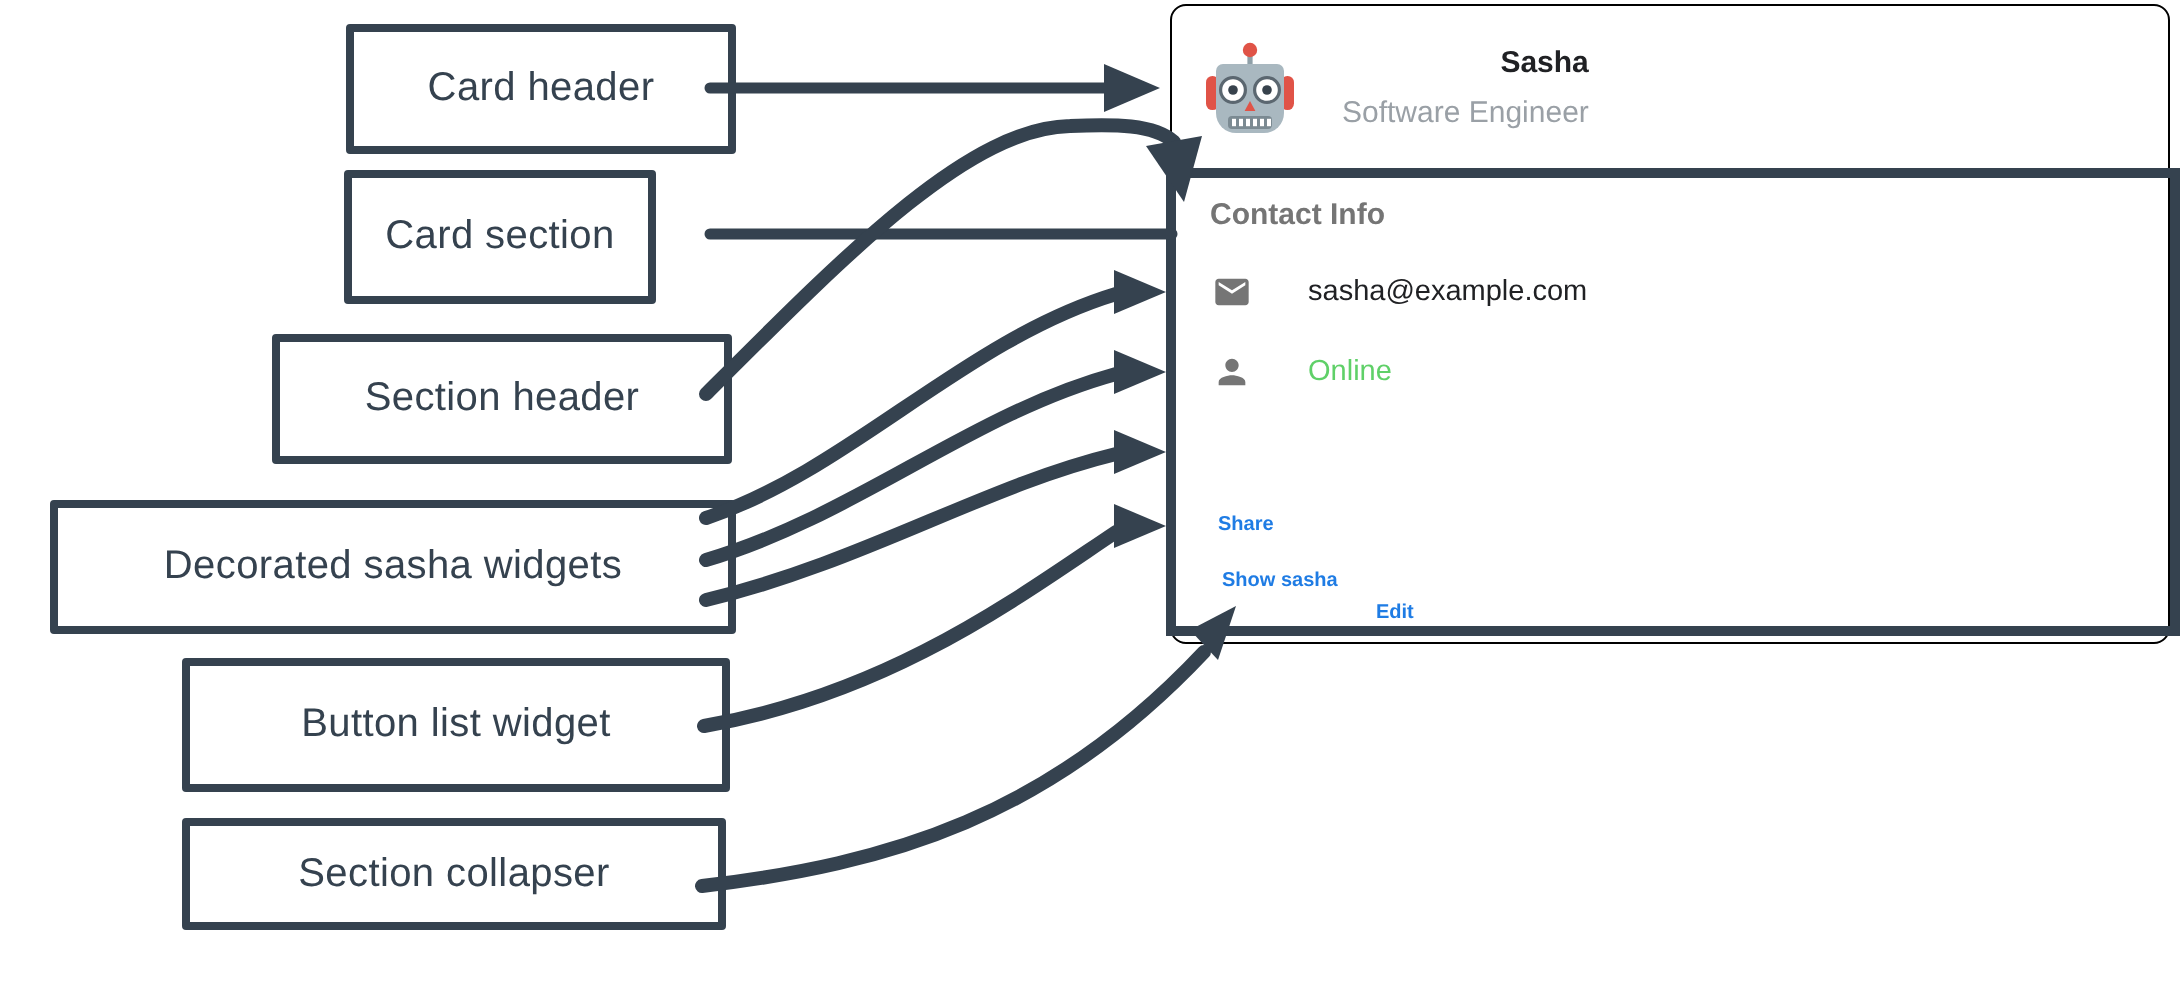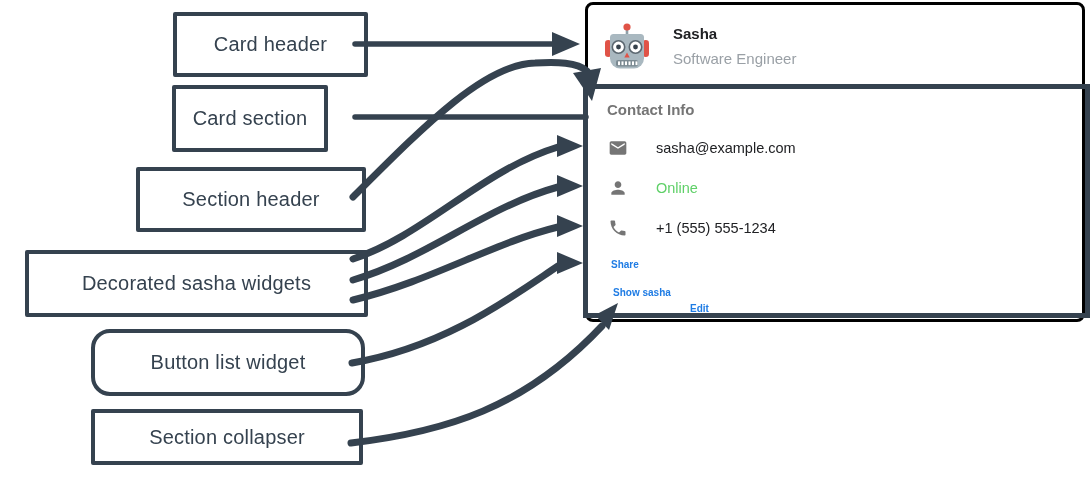--- a/index.html
+++ b/index.html
@@ -11,31 +11,31 @@
   .ann{
     position:absolute;box-sizing:border-box;background:#ffffff;
     border:4px solid #35424f;border-radius:2px;
     display:flex;align-items:center;justify-content:center;
     color:#35424f;font-size:20px;letter-spacing:.2px;z-index:4;margin-left:13px;
   }
   .ann-card-header   {left:160px;top:12px; width:195px;height:65px;}
   .ann-card-section  {left:159px;top:85px; width:156px;height:67px;}
   .ann-section-header{left:123px;top:167px;width:230px;height:65px;}
   .ann-decorated     {left:12px; top:250px;width:343px;height:67px;}
-  .ann-button-list   {left:78px; top:329px;width:274px;height:67px;border-radius:19px;}
+  .ann-button-list   {left:78px; top:329px;width:274px;height:67px;}
   .ann-collapser     {left:78px; top:409px;width:272px;height:56px;}
 
   
   .arrow-layer{position:absolute;left:0;top:0;z-index:6;pointer-events:none;}
 
   
   .card{
     position:absolute;left:585px;top:2px;width:500px;height:320px;
-    box-sizing:border-box;background:#ffffff;border:3px solid #000000;
-    border-radius:8px;z-index:1;
+    box-sizing:border-box;background:#ffffff;border:1px solid #000000;
+    border-radius:8px;z-index:1;text-align:right;
   }
   .card-head{position:absolute;left:16px;top:16px;display:flex;gap:23px;align-items:center;}
   .avatar{width:46px;height:50px;flex:0 0 auto;}
   .head-name{font-size:15px;font-weight:600;color:#202124;margin-bottom:8px;}
   .head-sub{font-size:15px;color:#9aa0a6;}
   .section-title{position:absolute;left:19px;top:96px;font-size:15px;font-weight:600;color:#757575;}
   .row{position:absolute;left:20px;display:flex;align-items:center;gap:28px;height:24px;}
   .row-email{top:131px;}
   .row-status{top:171px;}
   .row-phone{top:211px;}
@@ -116,26 +116,20 @@
       <span class="txt">sasha@example.com</span>
     </div>
 
     <div class="row row-status">
       <svg viewBox="0 0 24 24">
         <path d="M12 12c2.21 0 4-1.79 4-4s-1.79-4-4-4-4 1.79-4 4 1.79 4 4 4zm0 2c-2.67 0-8 1.34-8 4v2h16v-2c0-2.66-5.33-4-8-4z" fill="#757575"></path>
       </svg>
       <span class="txt green">Online</span>
     </div>
 
-    <div class="row row-phone">
-      <svg viewBox="0 0 24 24">
-        <path d="M6.62 10.79c1.44 2.83 3.76 5.14 6.59 6.59l2.2-2.2c.27-.27.67-.36 1.02-.24 1.12.37 2.33.57 3.57.57.55 0 1 .45 1 1V20c0 .55-.45 1-1 1-9.39 0-17-7.61-17-17 0-.55.45-1 1-1h3.5c.55 0 1 .45 1 1 0 1.25.2 2.45.57 3.57.11.35.03.74-.25 1.02l-2.2 2.2z" fill="#757575"></path>
-      </svg>
-      <span class="txt">+1 (555) 555-1234</span>
-    </div>
 
     <span class="btn btn-share">Share</span>
     <span class="btn btn-edit">Edit</span>
     <span class="btn btn-showless">Show sasha</span>
   </div>
 
   <div class="section-outline"></div>
 
   <svg class="arrow-layer" width="1090" height="494" viewBox="0 0 1090 494">
     <g fill="none" stroke-linecap="round" stroke="#35424f">

